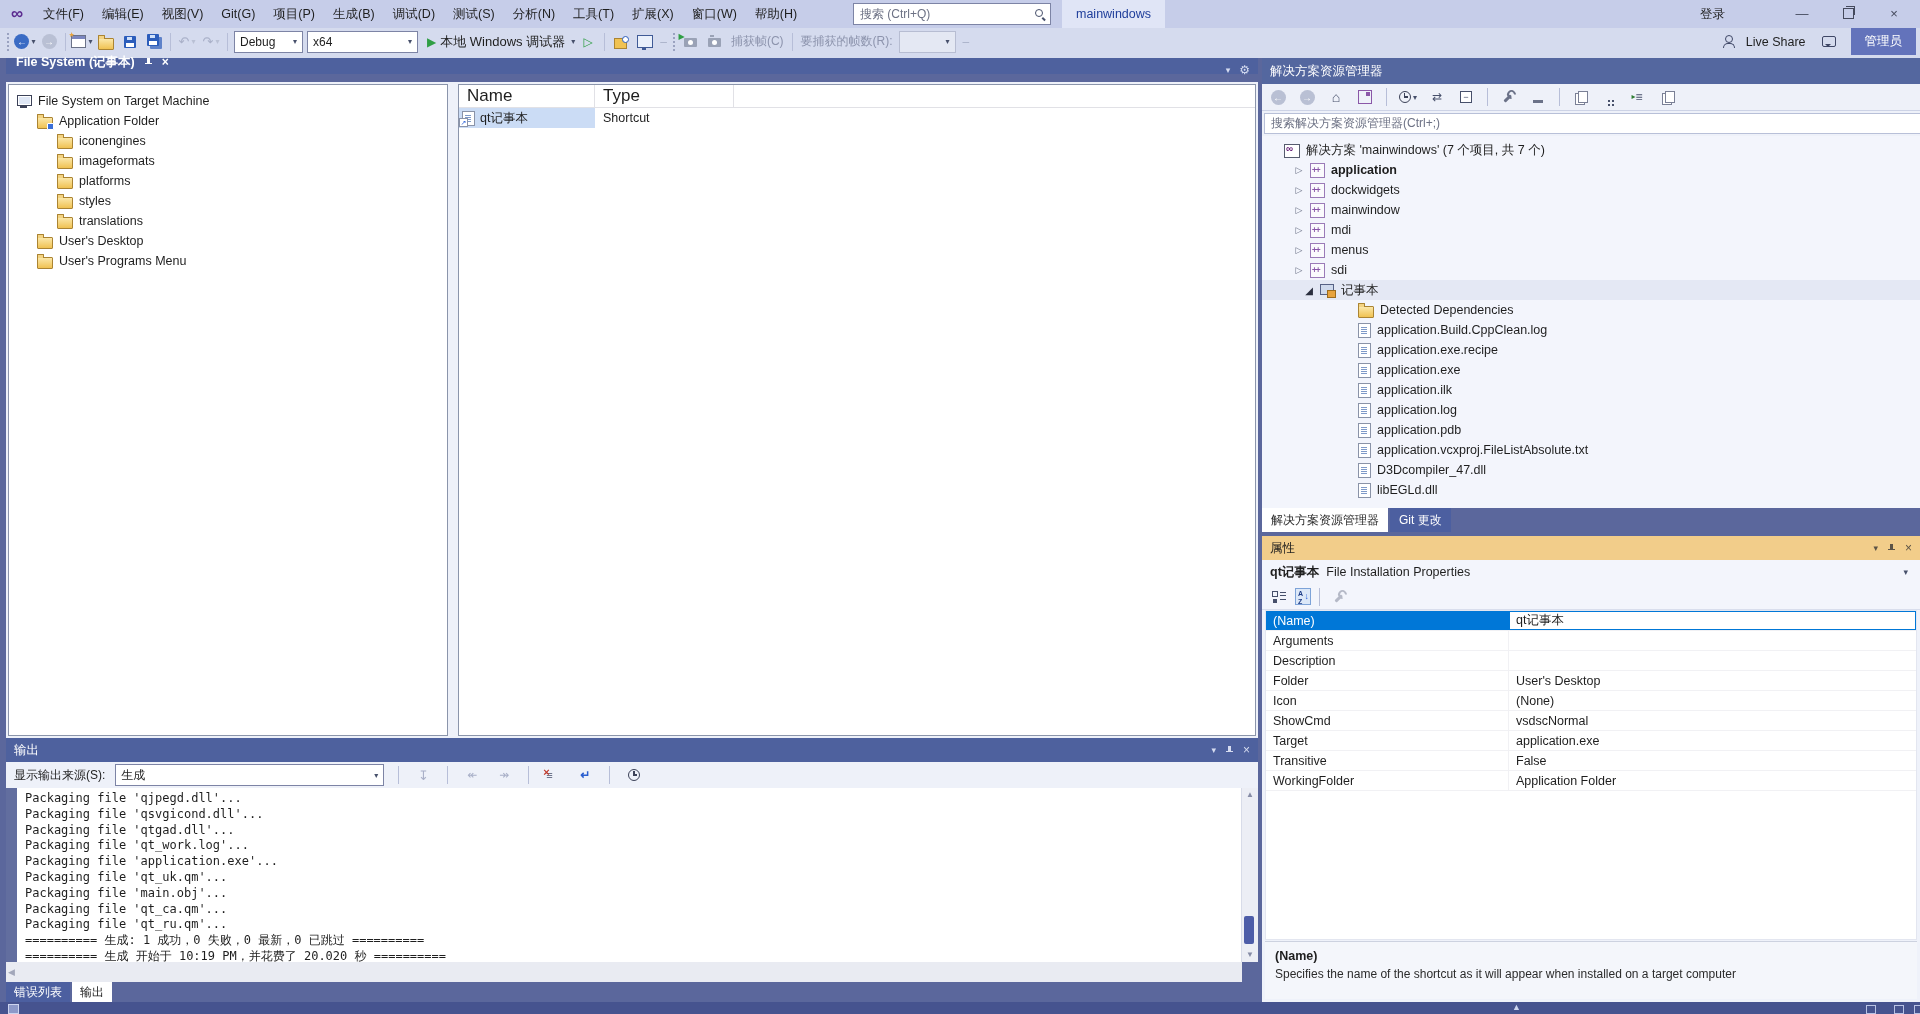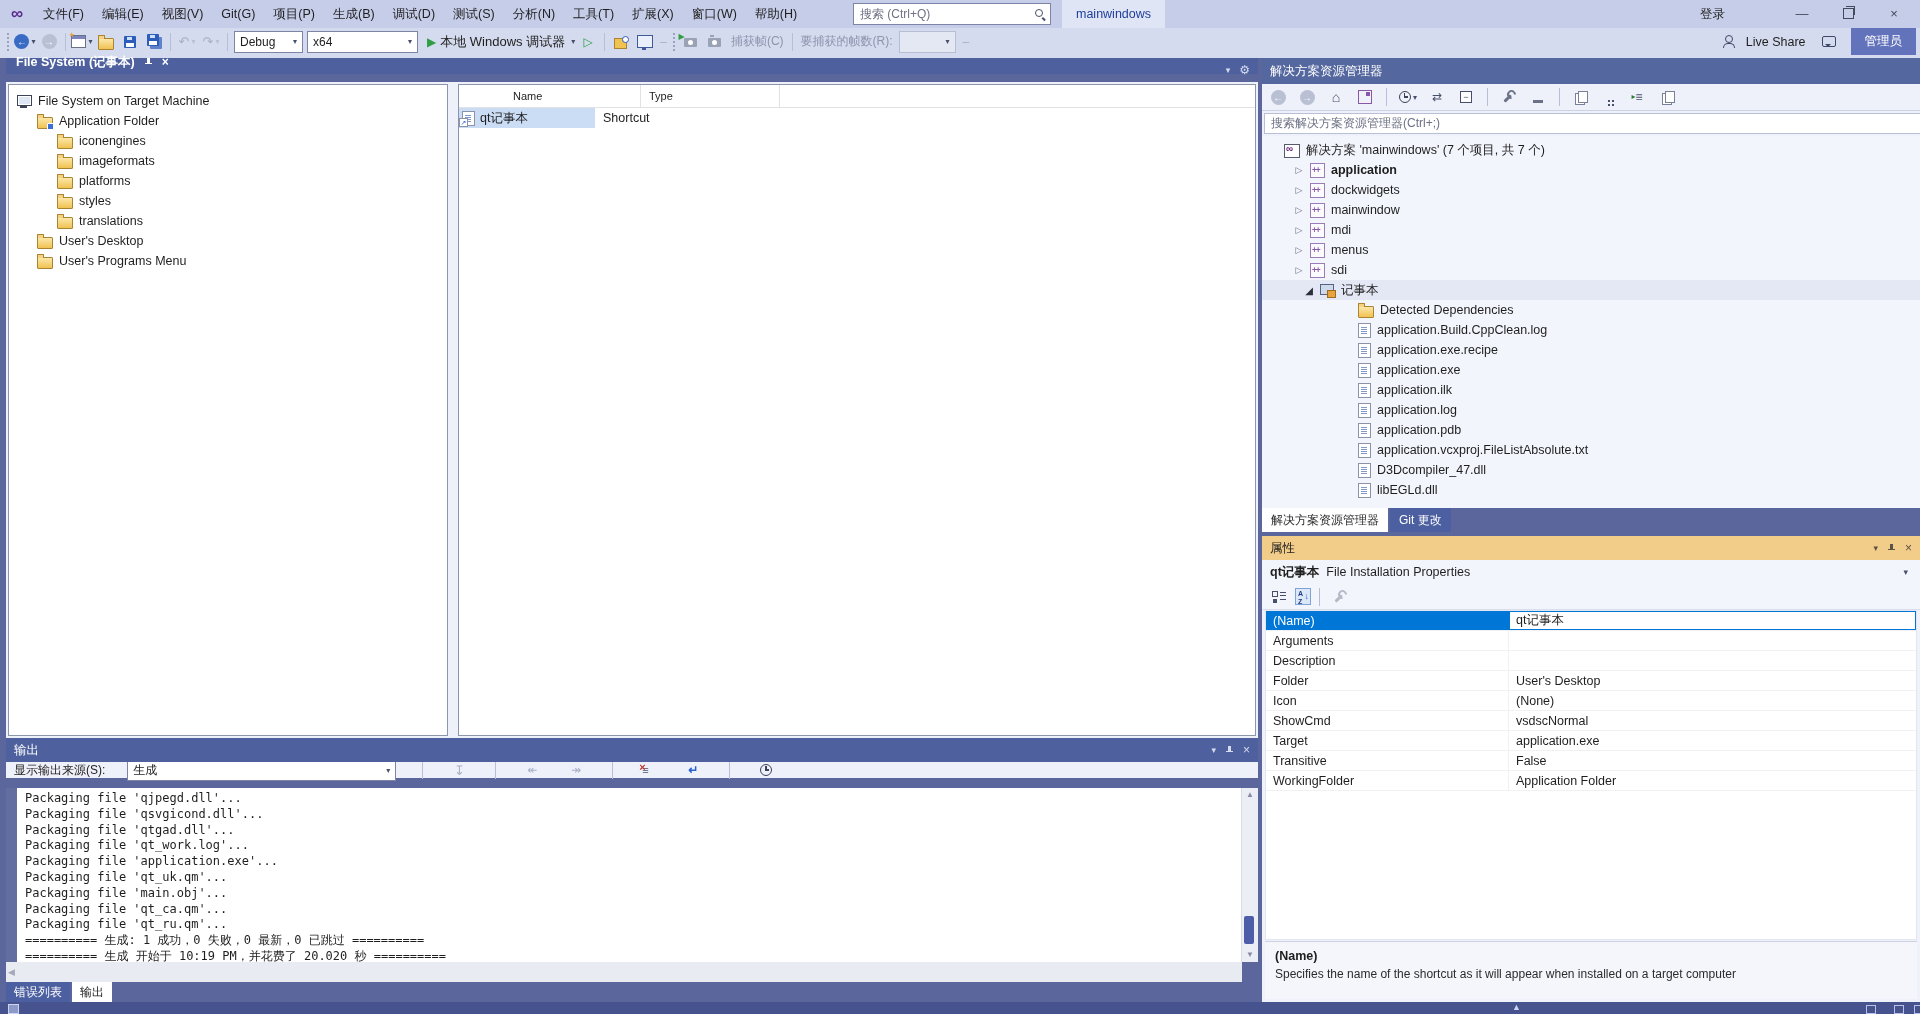--- a/index.html
+++ b/index.html
@@ -89,21 +89,21 @@
   .fs-tree{position:absolute;left:2px;top:2px;width:440px;bottom:2px;background:#fff;border:1px solid #8b95ab;padding-top:6px;box-sizing:border-box;overflow:hidden;}
   .fs-list{position:absolute;left:452px;top:2px;right:2px;bottom:2px;background:#fff;border:1px solid #8b95ab;box-sizing:border-box;}
   .trow{height:20px;display:flex;align-items:center;gap:6px;font-size:12.5px;white-space:nowrap;}
   .lv0{padding-left:8px;} .lv1{padding-left:28px;} .lv2{padding-left:48px;}
   .icomp{width:15px;height:13px;position:relative;flex:none;}
   .icomp::before{content:"";position:absolute;left:0;top:0;width:13px;height:9px;border:1px solid #3c4258;background:#dfe7f5;box-shadow:inset 0 0 0 1px #fff;}
   .icomp::after{content:"";position:absolute;left:3px;top:11px;width:7px;height:2px;background:#3c4258;}
   .isetup{width:15px;height:13px;position:relative;flex:none;}
   .isetup::before{content:"";position:absolute;left:0;top:0;width:12px;height:9px;border:1px solid #566184;background:#cfd9ec;}
   .isetup::after{content:"";position:absolute;right:-1px;bottom:-1px;width:7px;height:6px;background:#e8a33d;border:1px solid #9c6b1d;}
-  .fsl-header{height:22px;display:flex;border-bottom:1px solid #e1e1e6;font-size:11px;padding-left:46px;}
+  .fsl-header{height:22px;display:flex;border-bottom:1px solid #e1e1e6;font-size:17px;}
   .fsl-col{display:flex;align-items:center;padding-left:8px;border-right:1px solid #e1e1e6;box-sizing:border-box;}
   .fsl-row{height:20px;display:flex;align-items:center;font-size:12.5px;}
   .fsl-name{width:136px;display:flex;align-items:center;gap:5px;padding-left:3px;box-sizing:border-box;height:20px;}
   .fsl-name.sel{background:#cbdcf5;}
   .idoc{width:11px;height:13px;background:#fff;border:1px solid #8a93a8;position:relative;flex:none;}
   .idoc::before{content:"";position:absolute;left:2px;top:3px;width:6px;height:1px;background:#7f9ac8;box-shadow:0 2px 0 #7f9ac8,0 4px 0 #7f9ac8,0 6px 0 #7f9ac8;}
   .ishort::after{content:"\2197";position:absolute;left:-4px;bottom:-2px;width:7px;height:7px;line-height:7px;font-size:7px;text-align:center;color:#2b62d9;background:#fff;border:1px solid #8a93a8;}
 
   
   .se-panel{position:absolute;left:1262px;top:58px;width:730px;height:474px;}
@@ -163,21 +163,21 @@
   .pr-val{flex:1;padding-left:7px;display:flex;align-items:center;}
   .pr-row.sel .pr-name{background:#0077d7;color:#fff;border-right-color:#0077d7;}
   .pr-row.sel .pr-val{box-shadow:inset 0 0 0 1px #0077d7;}
   .pr-desc{position:absolute;left:3px;right:3px;bottom:3px;height:58px;background:#f4f6fb;border-top:1px solid #cdd2e0;padding:7px 10px;box-sizing:border-box;}
   .pr-desc .t{font-weight:bold;font-size:12.5px;}
   .pr-desc .d{font-size:12px;margin-top:4px;color:#2b2b2b;}
 
   
   .out-panel{position:absolute;left:6px;top:738px;width:1252px;height:264px;}
   .out-header{height:24px;background:#4e619e;color:#fff;line-height:24px;padding-left:8px;font-size:12.5px;position:relative;}
-  .out-toolbar{height:16px;background:#eef1f9;display:flex;align-items:center;padding-left:8px;gap:20px;}
+  .out-toolbar{height:26px;background:#eef1f9;display:flex;align-items:center;padding-left:8px;gap:8px;}
   .out-text{position:absolute;left:0;top:50px;right:16px;bottom:40px;background:#fff;display:flex;overflow:hidden;}
   .out-gutter{width:11px;background:#626e9f;flex:none;}
   .out-lines{font-family:"DejaVu Sans Mono",monospace;font-size:12px;line-height:15.8px;padding:3px 0 0 8px;white-space:pre;}
   .out-vscroll{position:absolute;right:0;top:50px;width:16px;bottom:40px;background:#eceef5;border-left:1px solid #d8dce9;}
   .out-hscroll{position:absolute;left:0;right:16px;bottom:20px;height:20px;background:#e9ebf2;}
   .harr{position:absolute;left:2px;top:5px;font-size:9px;color:#a2a7ba;}
   .out-tabs{position:absolute;left:0;bottom:0;height:20px;display:flex;}
   .btab20{height:20px;line-height:20px;padding:0 8px;font-size:12px;flex:none;}
   .iclear{width:14px;height:13px;position:relative;font-size:11px;line-height:13px;color:#47506b;}
   .iclear::after{content:"\00D7";position:absolute;left:-3px;top:-3px;color:#c0392b;font-weight:bold;font-size:11px;}

